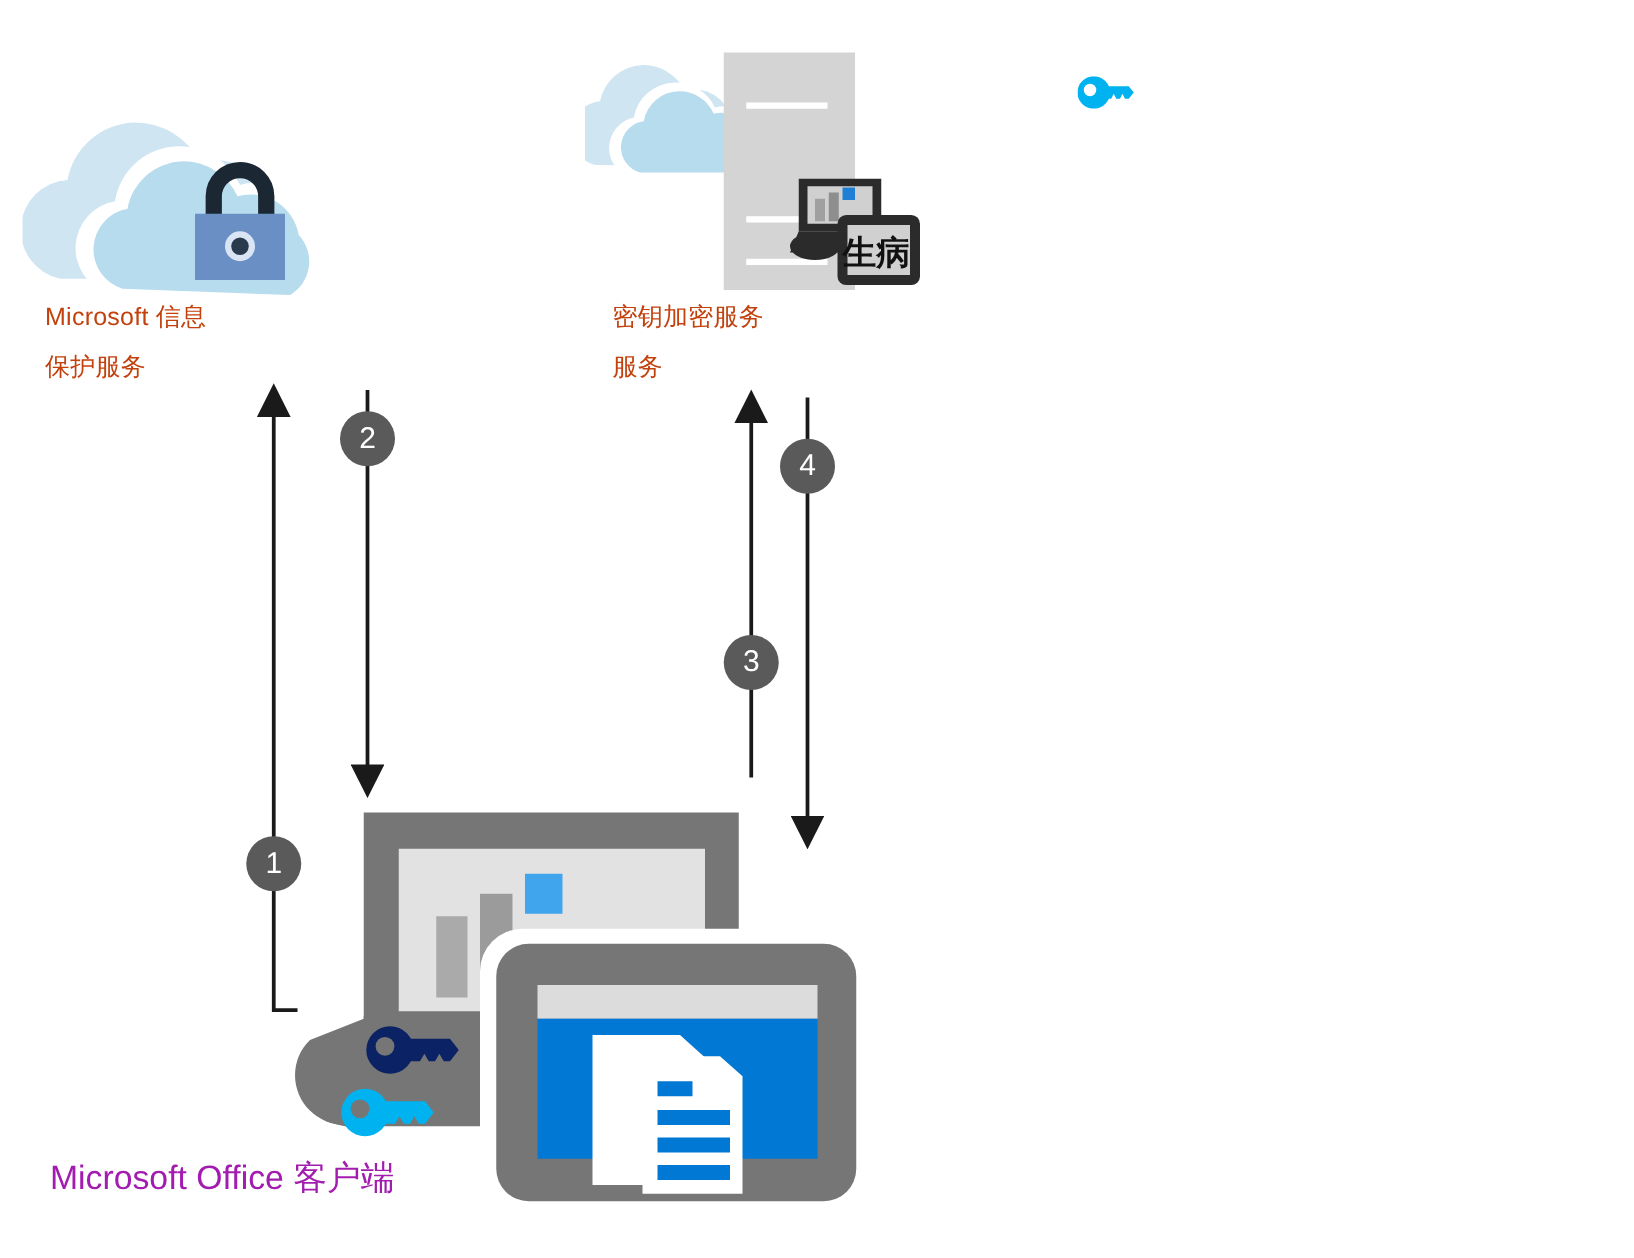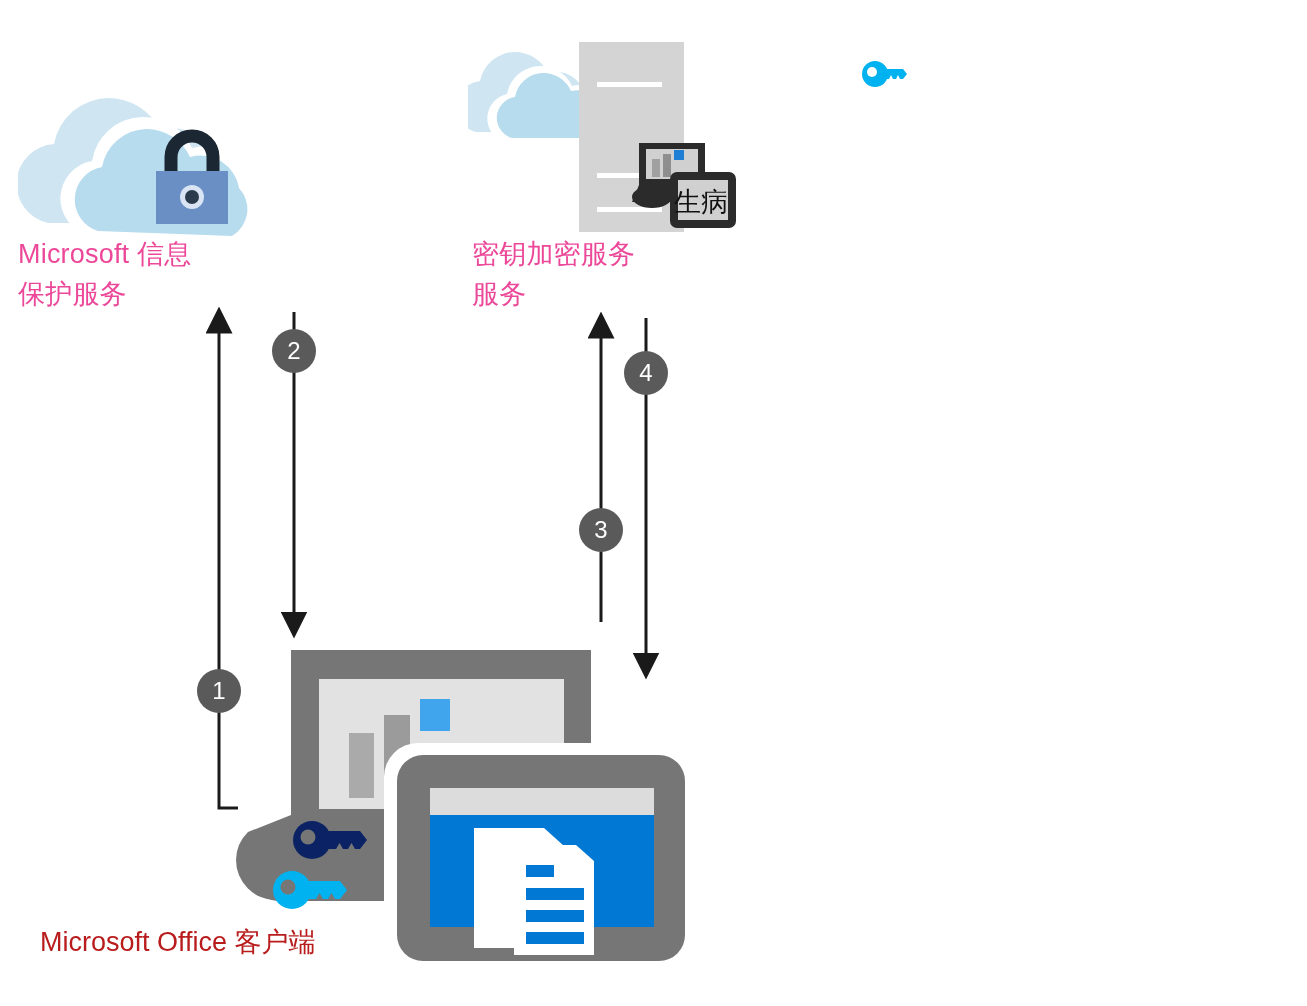--- a/index.html
+++ b/index.html
@@ -12,37 +12,38 @@
     font-family: "Liberation Sans", "DejaVu Sans", sans-serif;
     color: #000000;
   }
   #canvas {
     position: relative;
     width: 1307px;
     height: 1006px;
     background: #ffffff;
     overflow: hidden;
   }
-  .abs { position: absolute; }
+  .abs { position: absolute; font-weight: bold; }
 
   
   .node-label {
     position: absolute;
-    font-size: 27px;
+    font-size: 20px;
     line-height: 40px;
-    color: #ec4899;
+    color: #c2410c;
     white-space: pre-line;
     font-weight: 400;
     letter-spacing: 0.2px;
+    margin-left: 18px;
   }
   .bottom-label {
     position: absolute;
     font-size: 27px;
     line-height: 34px;
-    color: #b91c1c;
+    color: #a21caf;
     white-space: nowrap;
   }
 
   
   #legend { position: absolute; left: 862px; top: 57px; }
   .legend-row {
     display: flex;
     align-items: flex-start;
     margin-bottom: 8px;
   }

